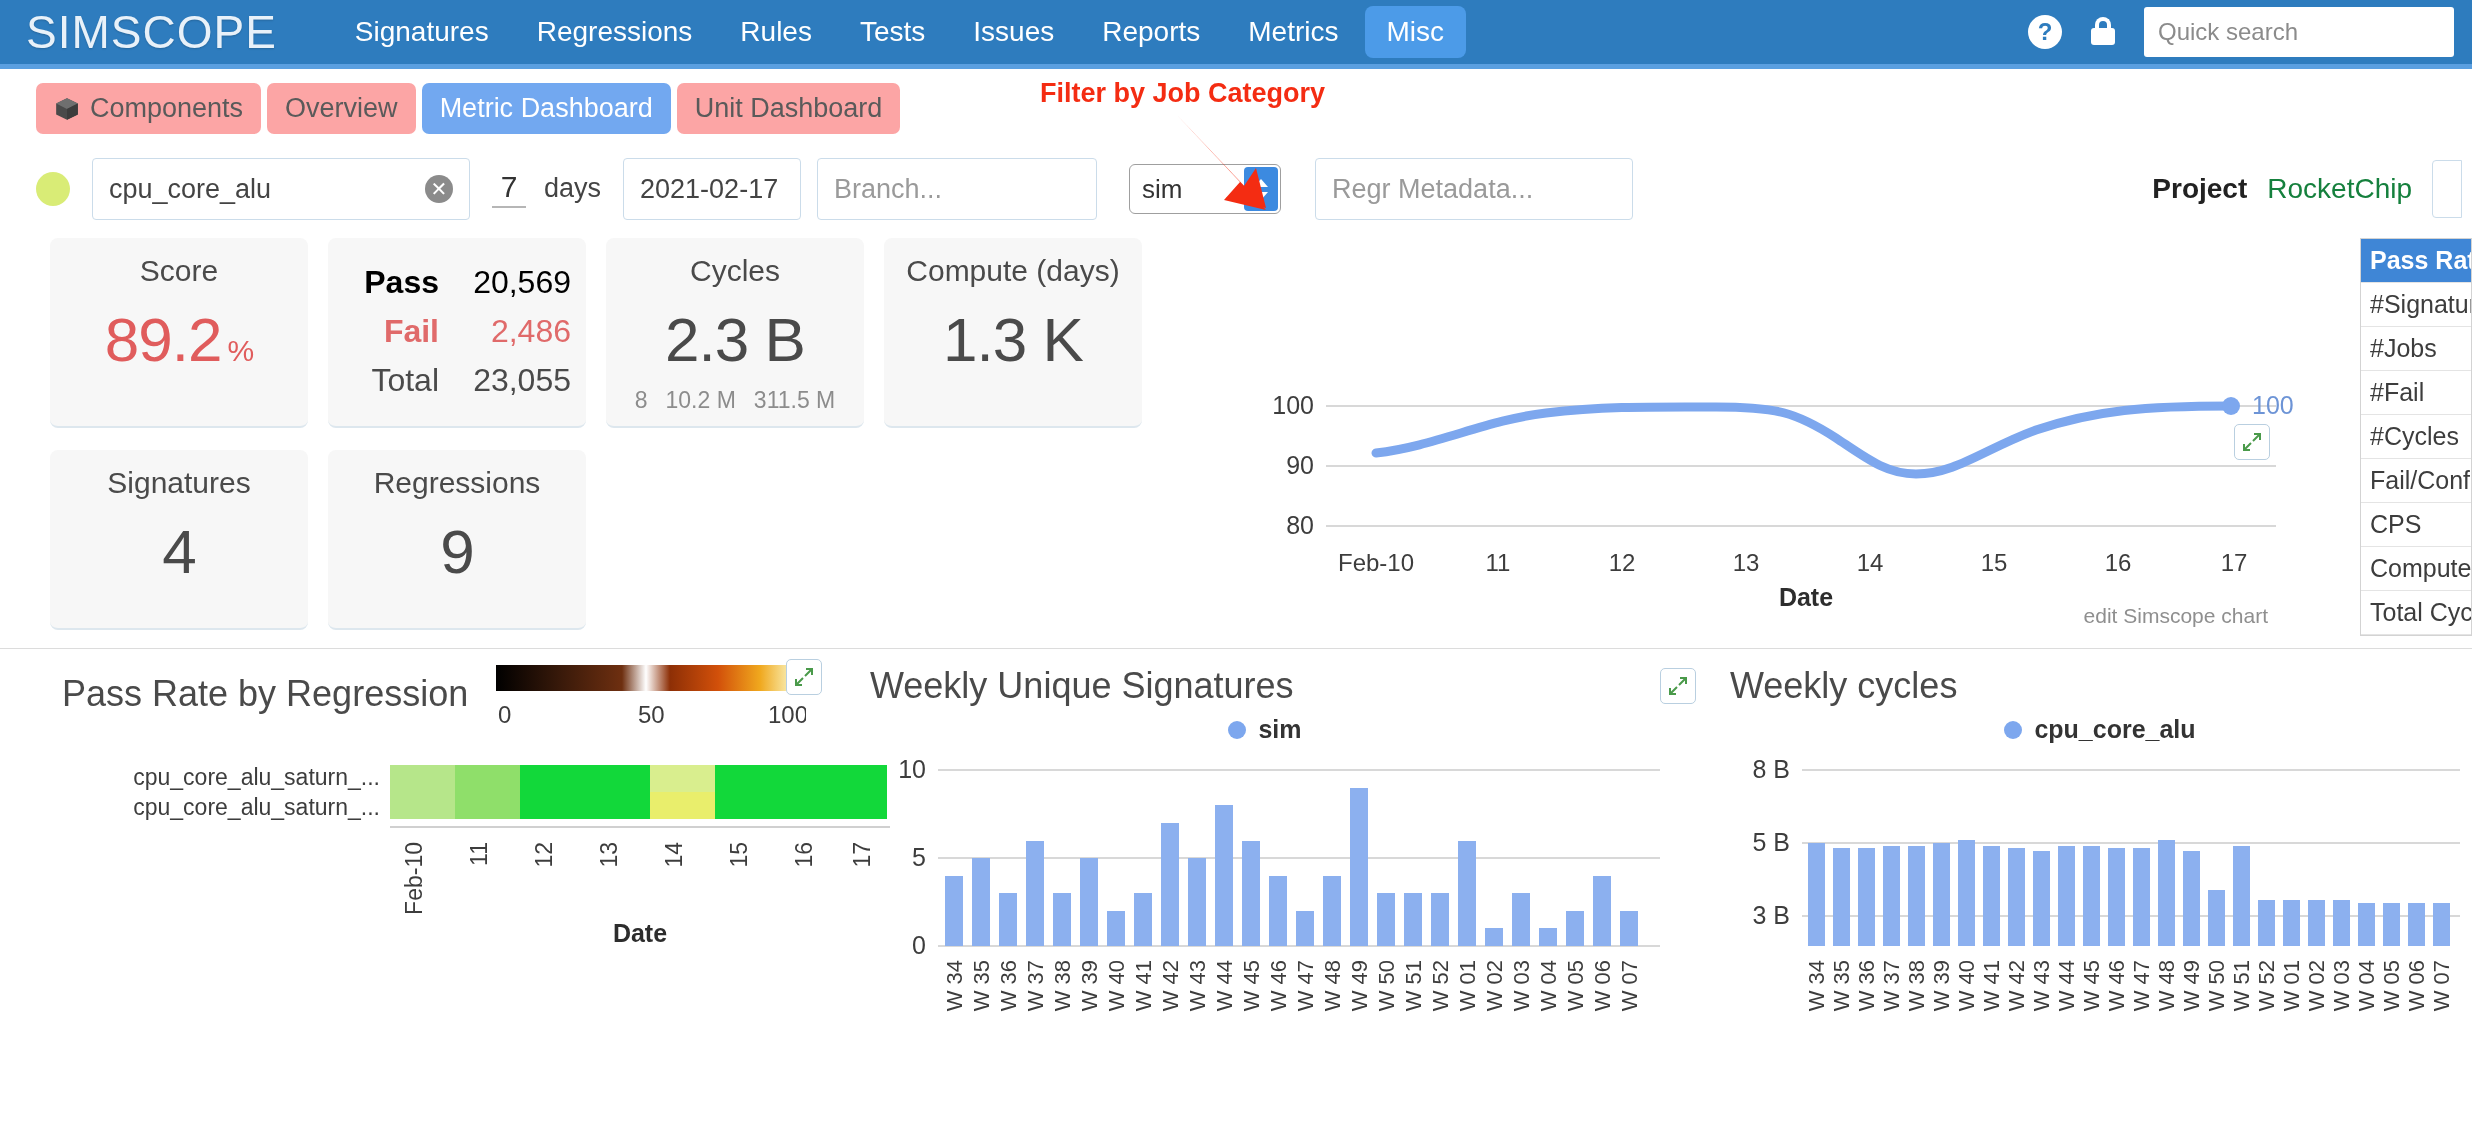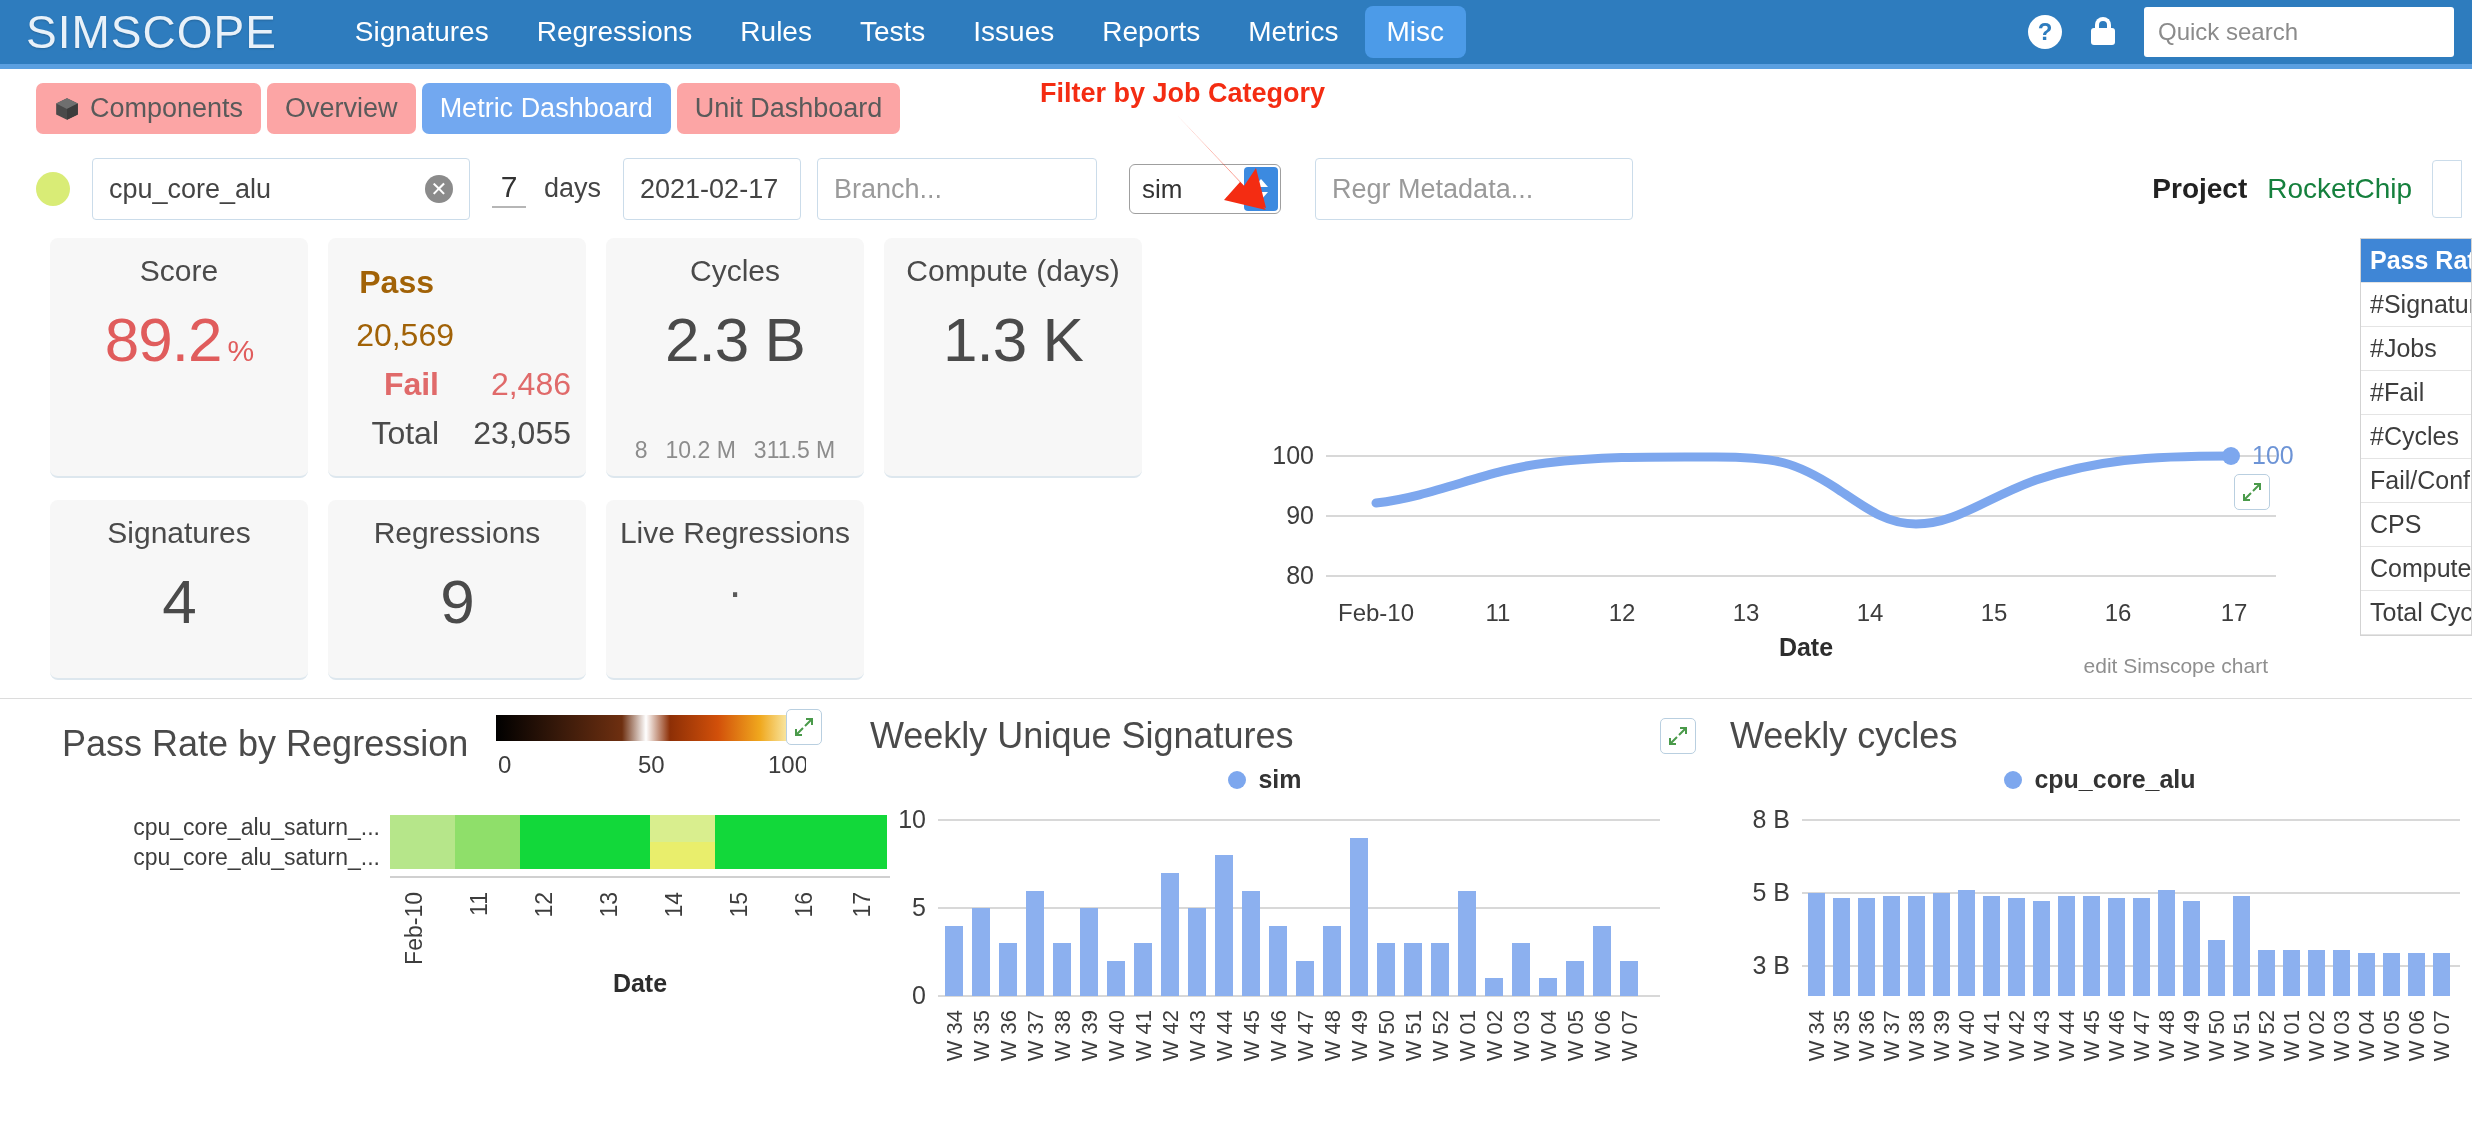--- a/index.html
+++ b/index.html
@@ -225,21 +225,21 @@
   }
   .card-big.red { color: #e05c5c; }
   .card-big .unit { font-size: 30px; margin-left: 6px; }
   .pf-rows { margin-top: 10px; width: 100%; }
   .pf-row {
     display: flex; justify-content: center; align-items: baseline;
     gap: 16px; margin-bottom: 12px; font-size: 32px;
   }
   .pf-row .lbl { width: 96px; text-align: right; font-weight: bold; }
   .pf-row .val { width: 116px; text-align: right; }
-  .pf-pass { color: #a16207; flex-direction: column; }
+  .pf-pass { color: #000000; }
   .pf-fail { color: #e06a6a; }
   .pf-total { color: #4a4a4a; }
   .pf-total .lbl { font-weight: normal; }
   .card-sub {
     margin-top: auto; display: flex; gap: 18px;
     font-size: 23px; color: #8c8c8c; justify-content: center;
     padding-top: 12px;
   }
   .card-small { min-height: 180px; }
   .card-dot { font-size: 44px; color: #5a5a5a; margin-top: 14px; line-height: 1;}
@@ -436,24 +436,20 @@
       </div>
 
       <div class="cards-row">
         <div class="card card-small">
           <div class="card-title">Signatures</div>
           <div class="card-big">4</div>
         </div>
         <div class="card card-small">
           <div class="card-title">Regressions</div>
           <div class="card-big">9</div>
-        </div>
-        <div class="card card-small">
-          <div class="card-title">Live Regressions</div>
-          <div class="card-dot">·</div>
         </div>
       </div>
     </div>
 
     <div class="line-panel">
       <svg width="1210" height="250" viewBox="0 0 1210 250">
         <line x1="140" y1="30" x2="1090" y2="30" stroke="#d8d8d8" stroke-width="2"></line>
         <line x1="140" y1="90" x2="1090" y2="90" stroke="#d8d8d8" stroke-width="2"></line>
         <line x1="140" y1="150" x2="1090" y2="150" stroke="#d8d8d8" stroke-width="2"></line>
         <text x="128" y="38" text-anchor="end" font-size="25" fill="#3d3d3d">100</text>

